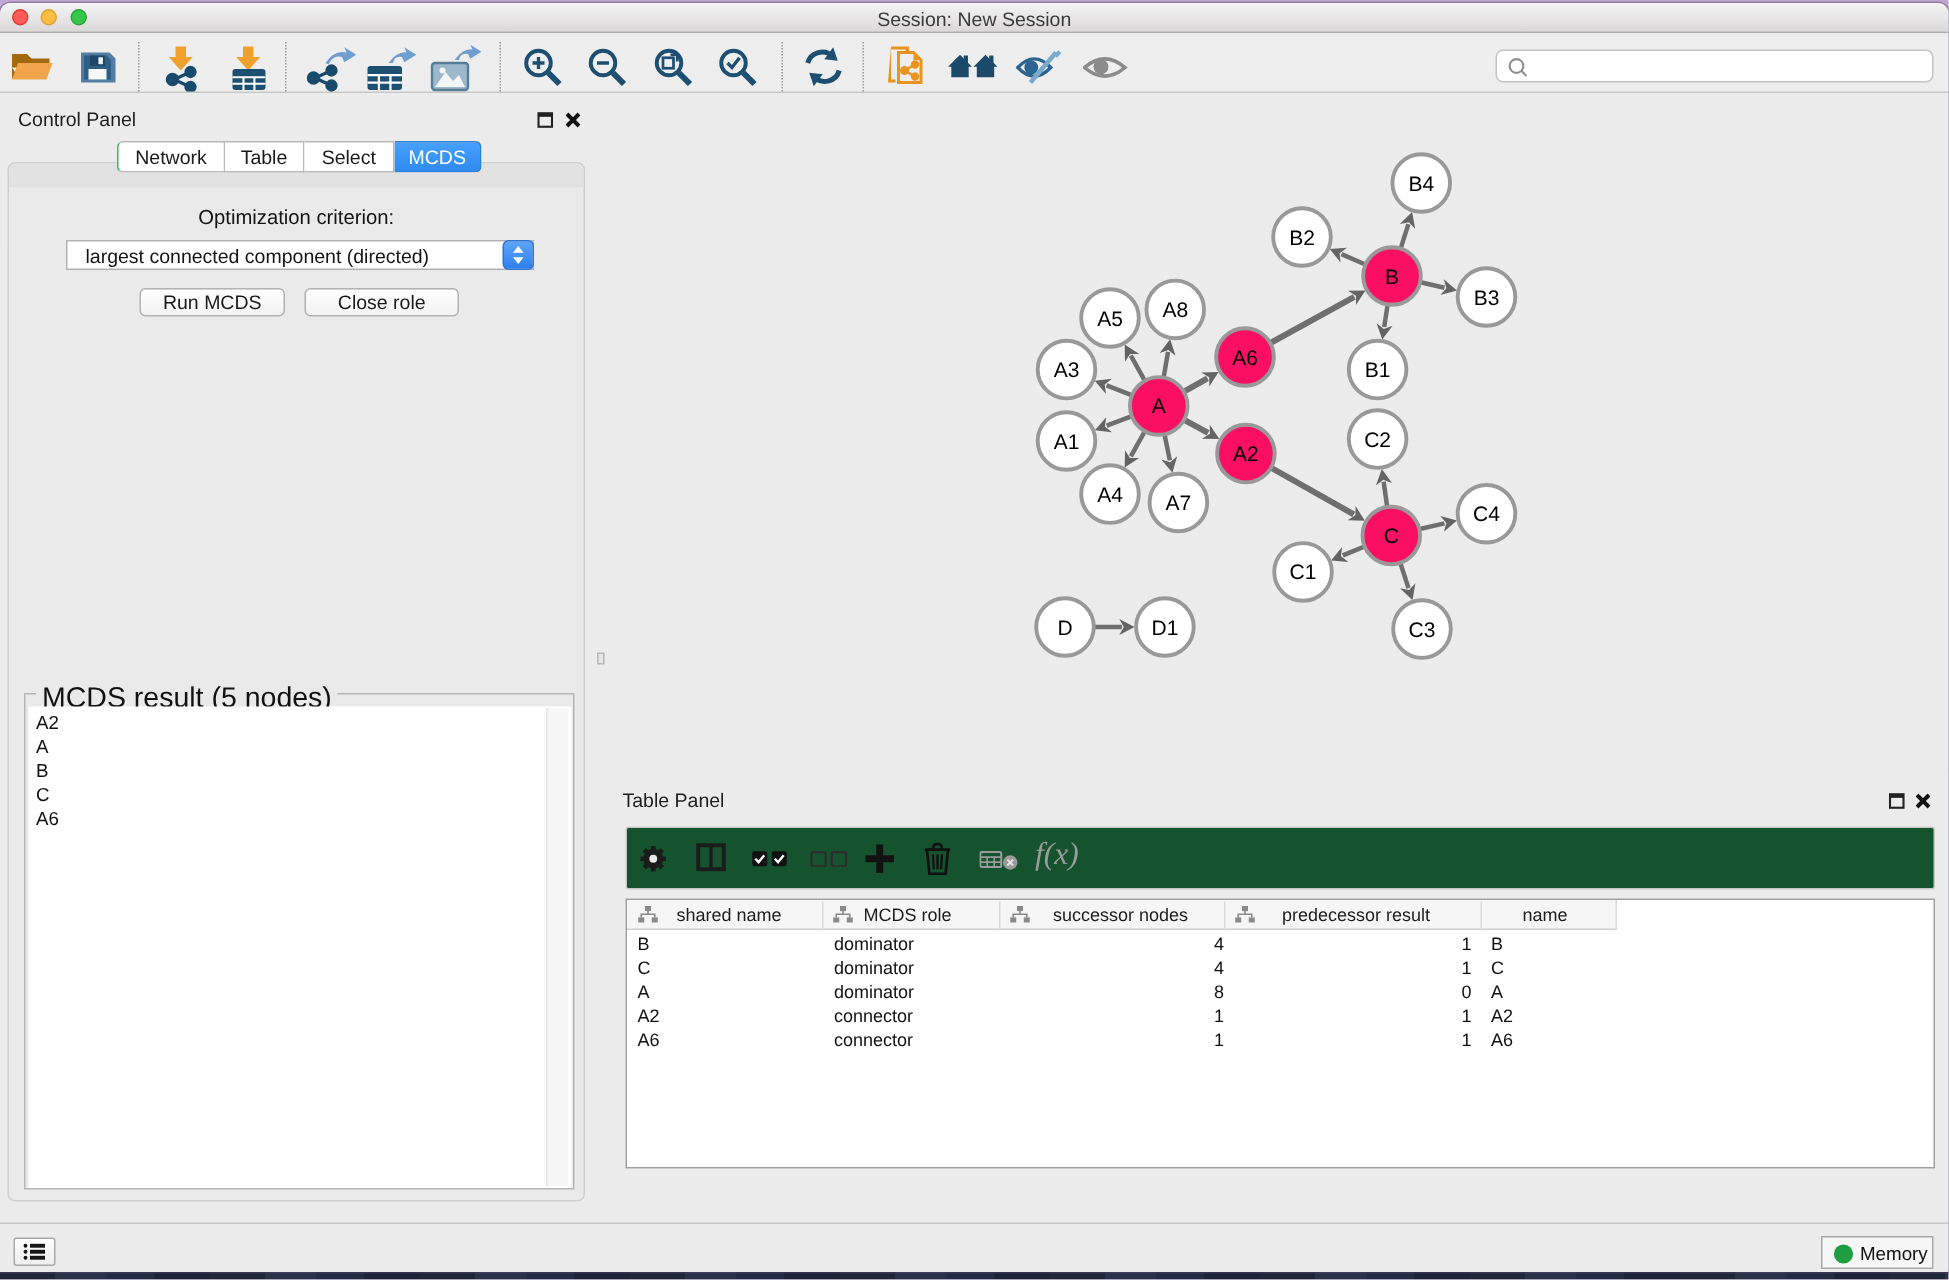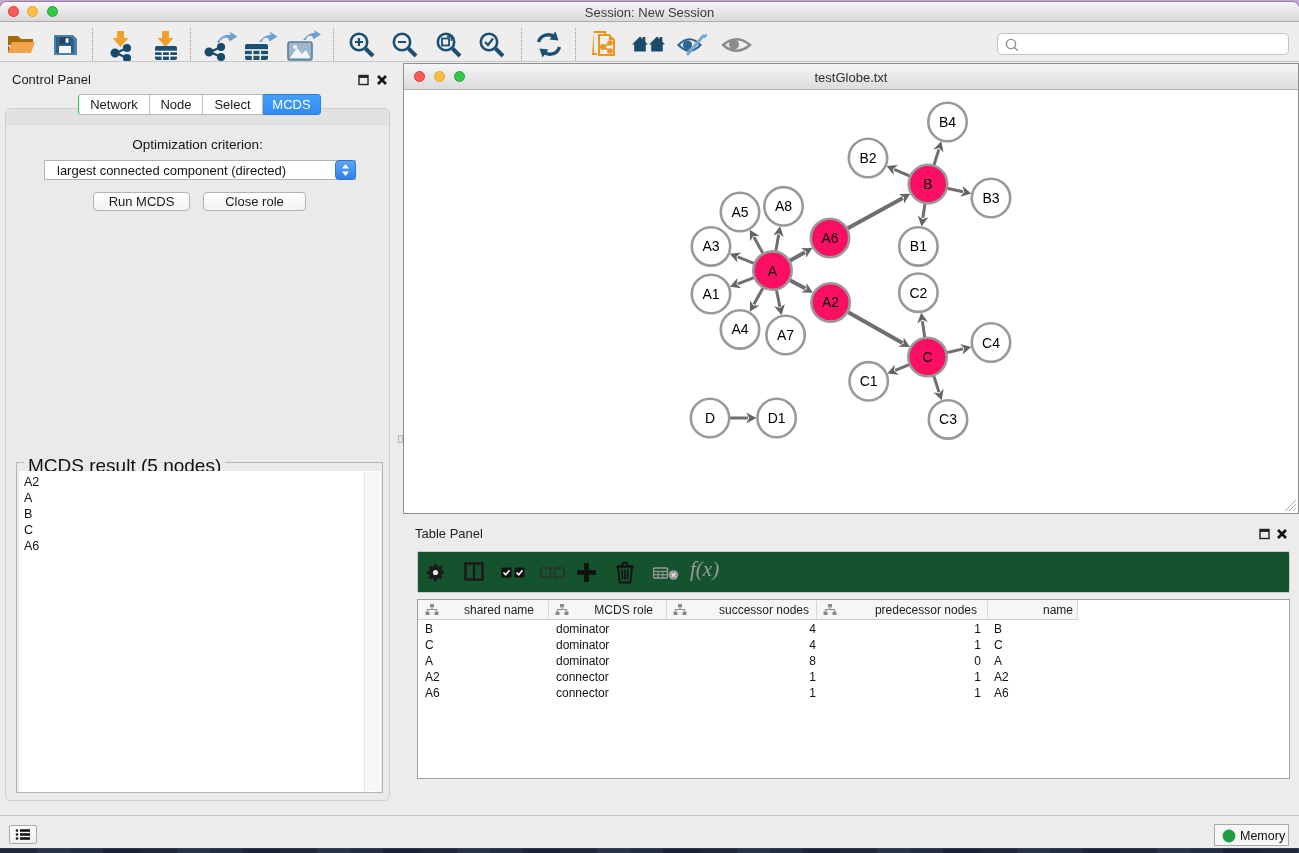--- a/index.html
+++ b/index.html
@@ -35,21 +35,21 @@
 .nwin{position:absolute;left:403px;top:61px;width:896px;height:451px;border:1px solid #8f8f8f;background:#fff}
 .ntitle{position:absolute;left:0;top:0;width:100%;height:26px;background:linear-gradient(#f5f5f5,#dddcdd);border-bottom:1px solid #b2b2b2}
 .nlight{position:absolute;top:7px;width:11px;height:11px;border-radius:50%}
 .ntext{position:absolute;left:0;top:6px;width:100%;text-align:center;font-size:13px;color:#2e2e2e}
 .tpanel{position:absolute;left:397px;top:512px;width:902px;height:303px;background:#ececec}
 .tptitle{position:absolute;left:18px;top:12px;font-size:13px;color:#1e1e1e}
 .ttool{position:absolute;left:20px;top:37px;width:873px;height:42px;background:#14532d;border:1px solid #c9c9c9;border-radius:2px}
 .ttable{position:absolute;left:20px;top:85px;width:873px;height:180px;background:#fff;border:1px solid #a0a0a0}
 .thead{position:absolute;left:0;top:0;width:660px;height:20px;background:#f7f6f7;border-bottom:1px solid #cecece;border-right:1px solid #d9d9d9;font-size:12px;color:#1c1c1c}
 .hsep{position:absolute;top:1px;height:18px;width:0;border-left:1px solid #d9d9d9}
-.hlbl{position:absolute;top:3px;text-align:right}
+.hlbl{position:absolute;top:3px;text-align:center}
 .trow{position:absolute;font-size:12px;color:#111;height:16px;line-height:16px}
 .btabs{position:absolute;left:275px;top:277px;display:flex;height:20px;font-size:13px}
 .statusbar{position:absolute;left:0;top:813px;width:1299px;height:33px;background:#ececec;border-top:1px solid #c6c6c6}
 .membtn{position:absolute;left:1214px;top:8px;width:75px;height:22px;background:#f6f6f6;border:1px solid #a8a8a8;font-size:12.5px;color:#111}
 </style></head><body>
 <div class="wallb"></div>
 <div class="win">
  <div class="titlebar">
   <div class="light" style="left:8px;background:#fc5b57;border:1px solid #dd3b34"></div>
   <div class="light" style="left:27px;background:#fdbe41;border:1px solid #dfa137"></div>
@@ -192,21 +192,21 @@
  <div class="cptitle">Control Panel</div>
  <svg class="abs" style="left:358px;top:11px" width="12" height="12">
         <rect x="1" y="1.5" width="9" height="9" fill="none" stroke="#222" stroke-width="1.4"></rect>
         <rect x="1" y="1.5" width="9" height="2.4" fill="#222"></rect>
       </svg>
  <svg class="abs" style="left:376px;top:11px" width="12" height="12">
         <path d="M2,2 L10,10 M10,2 L2,10" stroke="#111" stroke-width="2.6"></path>
       </svg>
  <div class="tabs" style="left:78px;top:31px">
   <div class="tab first" style="width:72px">Network</div>
-  <div class="tab" style="width:53px">Node</div>
+  <div class="tab" style="width:53px">Table</div>
   <div class="tab" style="width:60px">Select</div>
   <div class="tab sel last" style="width:58px">MCDS</div>
  </div>
  <div class="cpanel">
   <div class="strip"></div>
   <div class="abs" style="left:0;top:28px;width:100%;text-align:center;font-size:13.5px;color:#141414">Optimization criterion:</div>
   <div class="abs" style="left:38px;top:51px;width:312px;height:20px;background:#fff;border:1px solid #b2b2b2;border-radius:0">
     <div class="abs" style="left:12px;top:2px;font-size:13px;color:#141414">largest connected component (directed)</div>
     <div class="abs" style="right:-1px;top:-1px;width:21px;height:20px;border-radius:4px;background:linear-gradient(#5ea5f8,#2f7fee);border:1px solid #2d74d4">
       <svg width="19" height="18">
@@ -218,35 +218,20 @@
   <div class="btn" style="left:87px;top:83px;width:97px">Run MCDS</div>
   <div class="btn" style="left:197px;top:83px;width:103px">Close role</div>
   <div class="grp">
    <div class="grplabel">MCDS result (5 nodes)</div>
    <div class="lst">A2<br>A<br>B<br>C<br>A6</div>
    <div class="sbar"></div>
   </div>
  </div>
 </div>
 
- <div class="nwin">
- <div class="ntitle">
-  <div class="nlight" style="left:10px;background:#fc5b57;border:1px solid #dd3b34"></div>
-  <div class="nlight" style="left:30px;background:#fdbe41;border:1px solid #dfa137"></div>
-  <div class="nlight" style="left:50px;background:#34c84a;border:1px solid #28a538"></div>
-  <div class="ntext">testGlobe.txt</div>
- </div>
- <svg class="abs" style="right:1px;bottom:1px" width="13" height="13">
-        <g stroke="#a9a9a9" stroke-width="1">
-          <line x1="12" y1="1" x2="1" y2="12"></line>
-          <line x1="12" y1="5" x2="5" y2="12"></line>
-          <line x1="12" y1="9" x2="9" y2="12"></line>
-        </g>
-      </svg>
-</div>
 <div class="abs" style="left:398px;top:433px;width:5px;height:8px;background:#e6e6e6;border:1px solid #b9b9b9"></div>
 <div class="abs" style="left:846px;top:512px;width:9px;height:4px;background:#e3e3e3;border:1px solid #bdbdbd;border-radius:2px"></div>
 <svg width="893" height="423" style="position:absolute;left:404.5px;top:88.5px">
 <line x1="359.2" y1="164.6" x2="348.9" y2="146.1" stroke="#6f6f6f" stroke-width="3.0"></line>
 <line x1="370.4" y1="162.6" x2="373.7" y2="143.6" stroke="#6f6f6f" stroke-width="3.0"></line>
 <line x1="351.5" y1="173.3" x2="332.7" y2="165.9" stroke="#6f6f6f" stroke-width="3.0"></line>
 <line x1="351.4" y1="185.7" x2="332.8" y2="192.8" stroke="#6f6f6f" stroke-width="3.0"></line>
 <line x1="359.2" y1="194.7" x2="348.9" y2="213.3" stroke="#6f6f6f" stroke-width="3.0"></line>
 <line x1="370.9" y1="196.5" x2="374.9" y2="215.9" stroke="#6f6f6f" stroke-width="3.0"></line>
 <line x1="382.5" y1="171.1" x2="400.0" y2="161.2" stroke="#6f6f6f" stroke-width="4.0"></line>
@@ -432,21 +417,21 @@
               <rect x="0.5" y="7.6" width="4" height="3.4"></rect>
               <rect x="9.5" y="7.6" width="4" height="3.4"></rect>
             </g>
             <g stroke="#8a8a8a" stroke-width="1.1" fill="none">
               <path d="M7,3.4 V5.5 M2.5,7.6 V5.5 H11.5 V7.6"></path>
             </g>
           </svg>
    <div class="hlbl" style="left:20px;width:96px">shared name</div>
    <div class="hlbl" style="left:139px;width:96px">MCDS role</div>
    <div class="hlbl" style="left:267px;width:124px">successor nodes</div>
-   <div class="hlbl" style="left:413px;width:146px">predecessor nodes</div>
+   <div class="hlbl" style="left:413px;width:146px">predecessor result</div>
    <div class="hlbl" style="left:569px;width:86px">name</div>
   </div>
   <div class="trow" style="left:7px;top:21px;width:120px">B</div>
 <div class="trow" style="left:138px;top:21px;width:106px">dominator</div>
 <div class="trow" style="left:270px;top:21px;width:128px;text-align:right">4</div>
 <div class="trow" style="left:413px;top:21px;width:150px;text-align:right">1</div>
 <div class="trow" style="left:576px;top:21px;width:80px">B</div>
 <div class="trow" style="left:7px;top:37px;width:120px">C</div>
 <div class="trow" style="left:138px;top:37px;width:106px">dominator</div>
 <div class="trow" style="left:270px;top:37px;width:128px;text-align:right">4</div>

